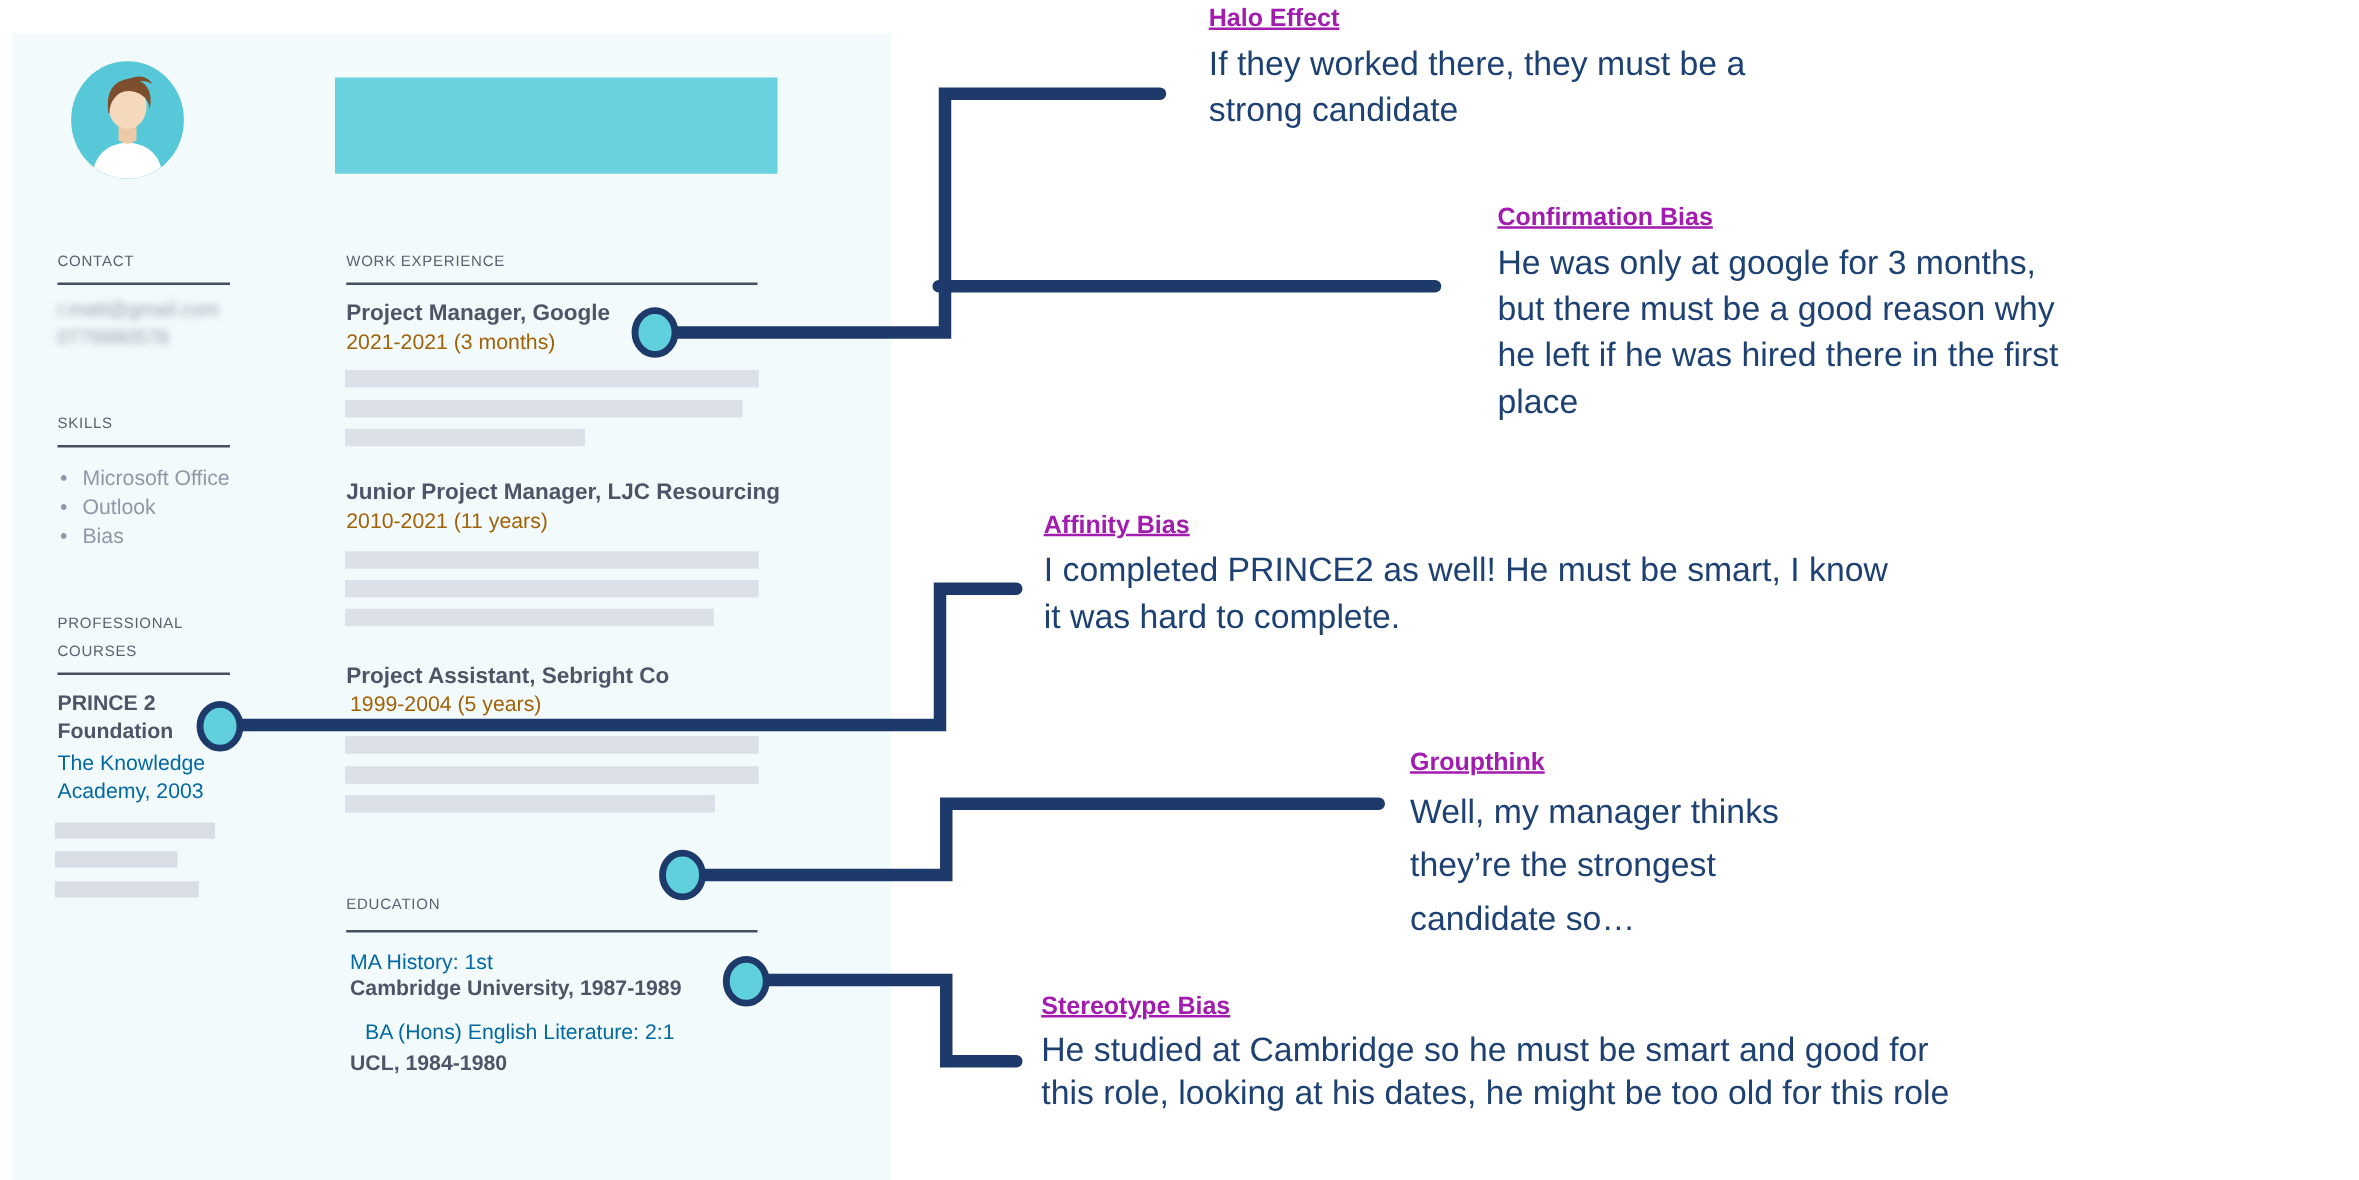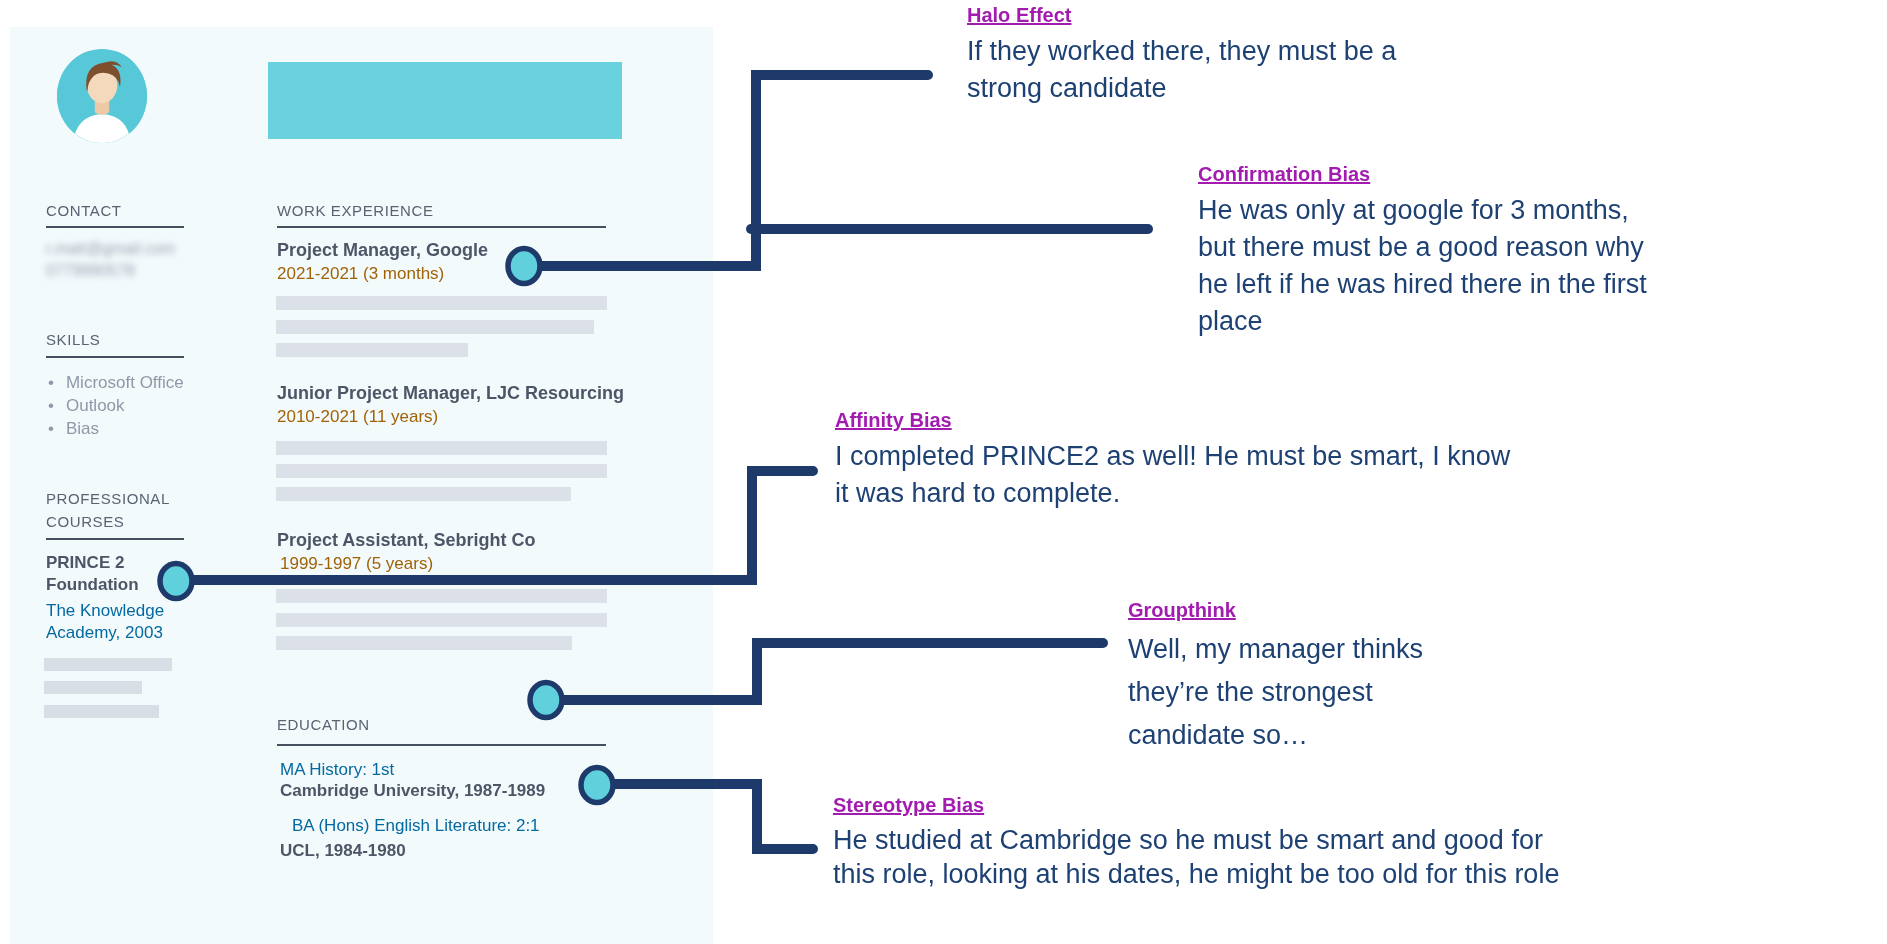--- a/index.html
+++ b/index.html
@@ -17,21 +17,21 @@
     border-radius:50%;background:#57c8d8;overflow:hidden;
   }
   .avatar svg{display:block;width:100%;height:100%;}
   
   .name-bar{
     position:absolute;left:268px;top:62px;width:354px;height:77px;
     background:#69d2de;
   }
   
   .abs{position:absolute;}
-  .sec-head{font-size:15px;letter-spacing:.6px;color:#5a6272;}
+  .sec-head{font-size:12px;letter-spacing:.6px;color:#5a6272;}
   .rule{position:absolute;height:2px;background:#45505f;}
   .pre{white-space:pre-line;}
   .blurred{filter:blur(3px);color:#9aa1b0;font-size:16px;}
   .rtitle{font-size:18px;font-weight:bold;color:#4d5566;}
   .rdate{font-size:17px;color:#a16207;}
   .gray-text{font-size:17px;color:#0369a1;}
   .dark-bold{font-size:17px;font-weight:bold;color:#4d5566;}
   .skills-list{list-style:none;margin:0;padding:0;font-size:17px;color:#9098a8;line-height:23px;}
   .skills-list li::before{content:"•";margin-right:12px;color:#9098a8;}
   .bar{position:absolute;background:#dce0e8;}
@@ -96,21 +96,21 @@
   <div class="bar" style="left:276px;top:320px;width:318px;height:14px"></div>
   <div class="bar" style="left:276px;top:343px;width:192px;height:14px"></div>
 
   <div class="abs rtitle" style="left:277px;top:383px">Junior Project Manager, LJC Resourcing</div>
   <div class="abs rdate" style="left:277px;top:407px">2010-2021 (11 years)</div>
   <div class="bar" style="left:276px;top:441px;width:331px;height:14px"></div>
   <div class="bar" style="left:276px;top:464px;width:331px;height:14px"></div>
   <div class="bar" style="left:276px;top:487px;width:295px;height:14px"></div>
 
   <div class="abs rtitle" style="left:277px;top:530px">Project Assistant, Sebright Co</div>
-  <div class="abs rdate" style="left:280px;top:554px">1999-1997 (5 years)</div>
+  <div class="abs rdate" style="left:280px;top:554px">1999-2004 (5 years)</div>
   <div class="bar" style="left:276px;top:589px;width:331px;height:14px"></div>
   <div class="bar" style="left:276px;top:613px;width:331px;height:14px"></div>
   <div class="bar" style="left:276px;top:636px;width:296px;height:14px"></div>
 
   <div class="abs sec-head" style="left:277px;top:716px">EDUCATION</div>
   <div class="rule" style="left:277px;top:744px;width:329px"></div>
   <div class="abs gray-text" style="left:280px;top:760px">MA History: 1st</div>
   <div class="abs dark-bold" style="left:280px;top:781px">Cambridge University, 1987-1989</div>
   <div class="abs gray-text" style="left:292px;top:816px">BA (Hons) English Literature: 2:1</div>
   <div class="abs dark-bold" style="left:280px;top:841px">UCL, 1984-1980</div>

